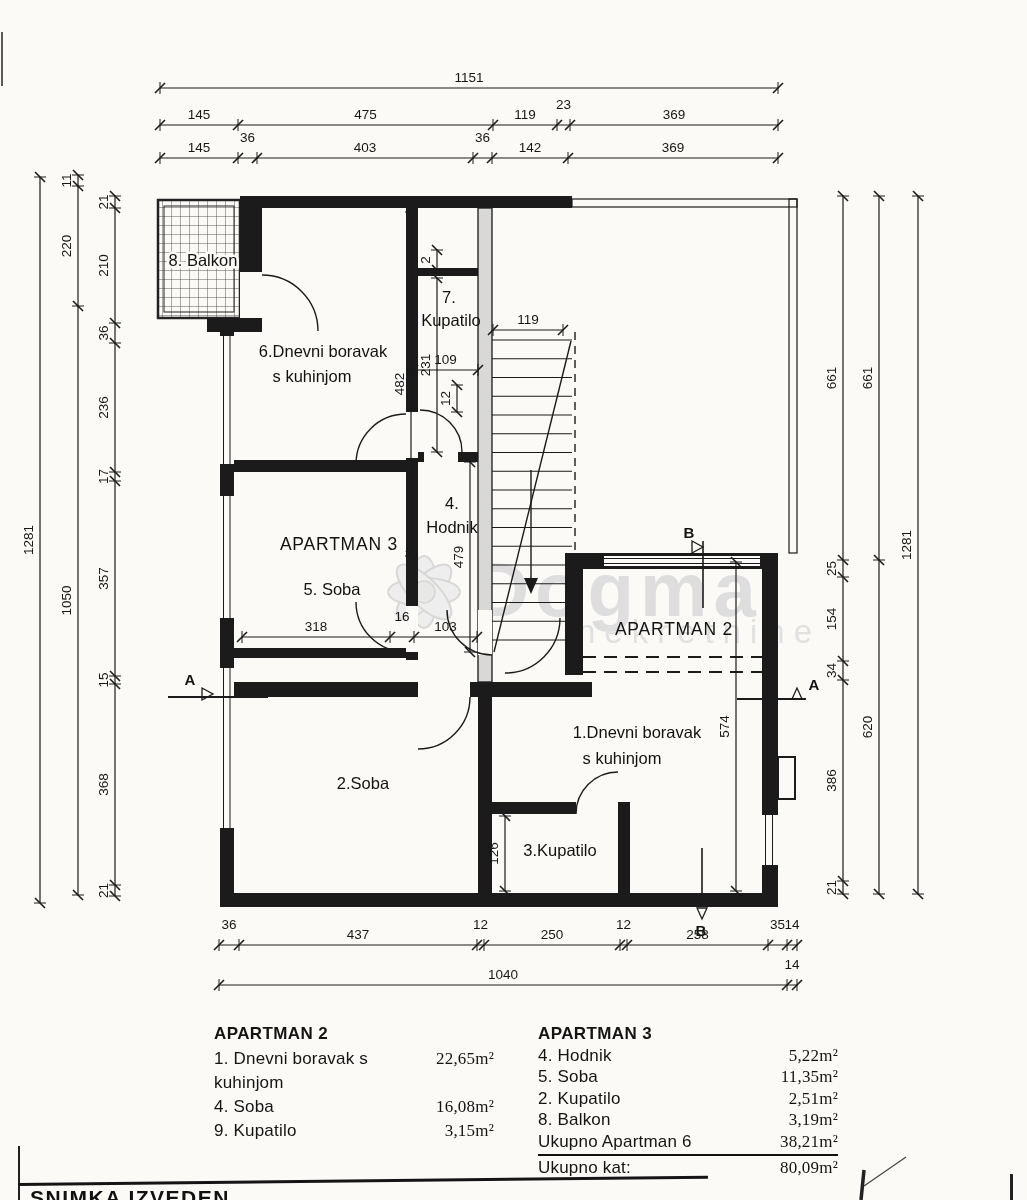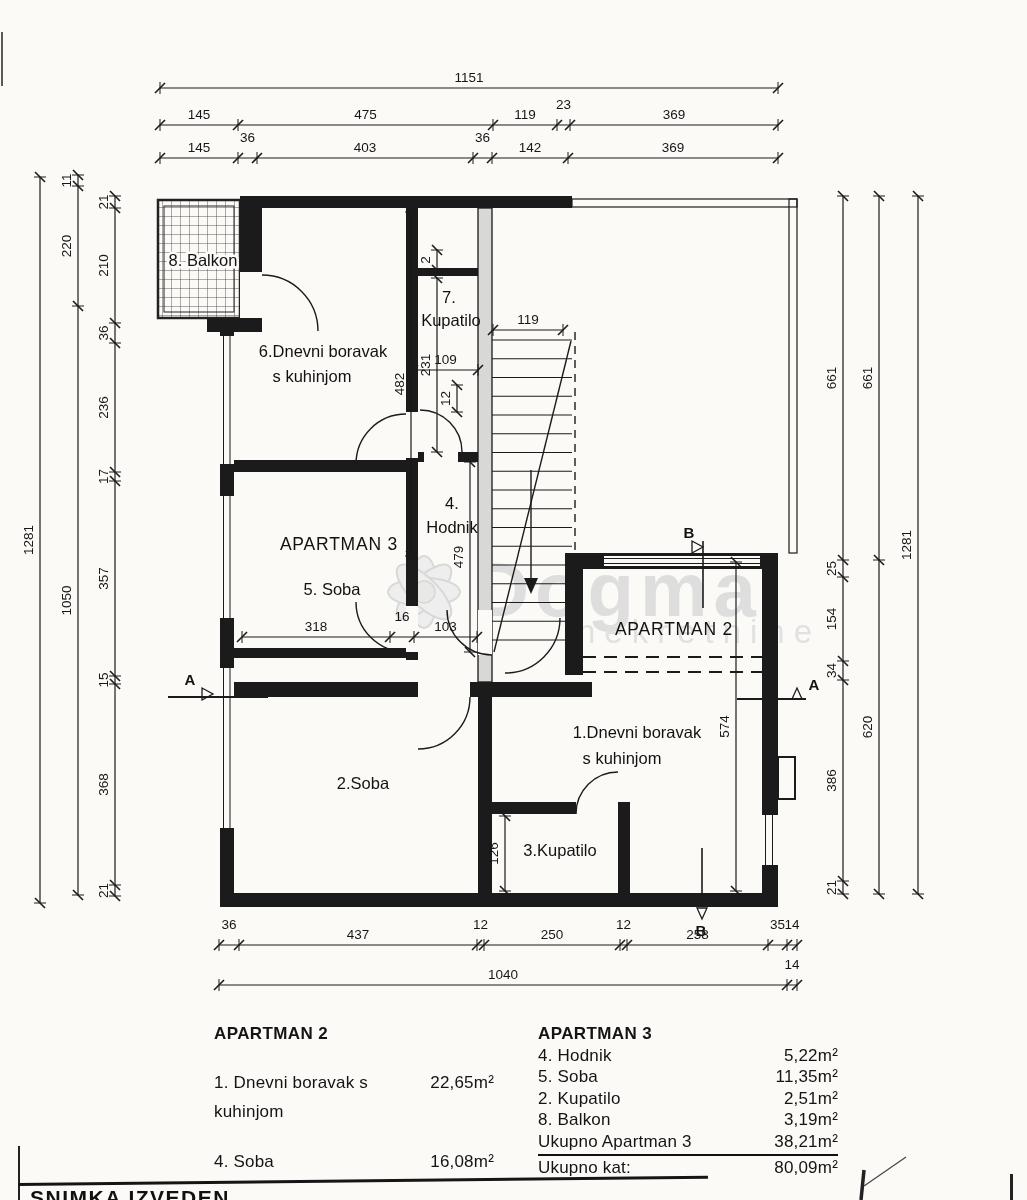--- a/index.html
+++ b/index.html
@@ -11,24 +11,24 @@
   .ds{stroke:#1a1a1a;stroke-width:1.6;}
   .dim{font-size:13.5px;fill:#161616;text-anchor:middle;}
   .tread{stroke:#1b1b1b;stroke-width:1.2;}
   .roomlabel{font-size:16.5px;fill:#121212;text-anchor:middle;}
   .aptlabel{font-size:17.5px;letter-spacing:.8px;fill:#121212;text-anchor:middle;}
   .halo{paint-order:stroke;stroke:#fbfaf7;stroke-width:5px;}
   .mark{font-size:15px;font-weight:bold;fill:#121212;text-anchor:middle;}
   .legend-col{position:absolute;font-size:17px;color:#141414;letter-spacing:.2px;}
   .legend-title{font-weight:bold;letter-spacing:.4px;}
   .lrow{display:flex;justify-content:space-between;}
-  .lval{text-align:right;white-space:nowrap;}
+  .lval{text-align:right;white-space:nowrap;font-family:Liberation Serif, serif;}
   #legend-a2{left:214px;top:1020px;width:280px;}
   #legend-a2 .legend-title{line-height:27px;}
-  #legend-a2 .lrow{line-height:29px;margin-top:21px;}
+  #legend-a2 .lrow{line-height:24px;}
   #legend-a3{left:538px;top:1022px;width:300px;}
   #legend-a3 .legend-title{line-height:23px;}
   #legend-a3 .lrow{line-height:21.4px;}
   .lrule{border-top:2.6px solid #111;margin:2px 0 1px 0;}
   .tb-line{position:absolute;left:18px;top:1183px;width:690px;height:3px;background:#151515;
            transform:rotate(-0.6deg);transform-origin:left center;}
   .tb-left{position:absolute;left:18px;top:1146px;width:2px;height:54px;background:#222;}
   .tb-right{position:absolute;left:1010px;top:1174px;width:2.5px;height:26px;background:#222;}
   .tb-text{position:absolute;left:30px;top:1186px;font-size:21px;font-weight:bold;
            letter-spacing:1.5px;color:#111;white-space:nowrap;}
@@ -458,21 +458,21 @@
   </div>
   <div class="lrow">
     <span>2. Kupatilo</span>
     <span class="lval">2,51m²</span>
   </div>
   <div class="lrow">
     <span>8. Balkon</span>
     <span class="lval">3,19m²</span>
   </div>
   <div class="lrow">
-    <span>Ukupno Apartman 3</span>
+    <span>Ukupno Apartman 6</span>
     <span class="lval">38,21m²</span>
   </div>
   <div class="lrule"></div>
   <div class="lrow">
     <span>Ukupno kat:</span>
     <span class="lval">80,09m²</span>
   </div>
 </div>
 
 

